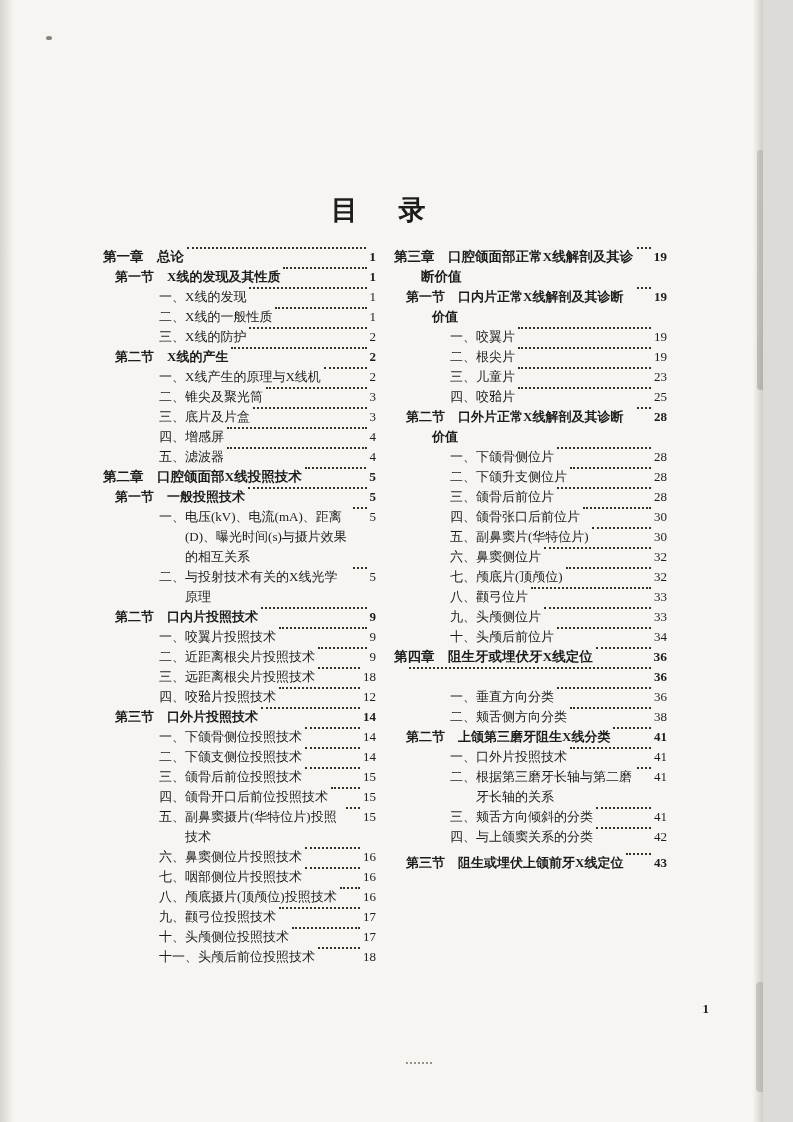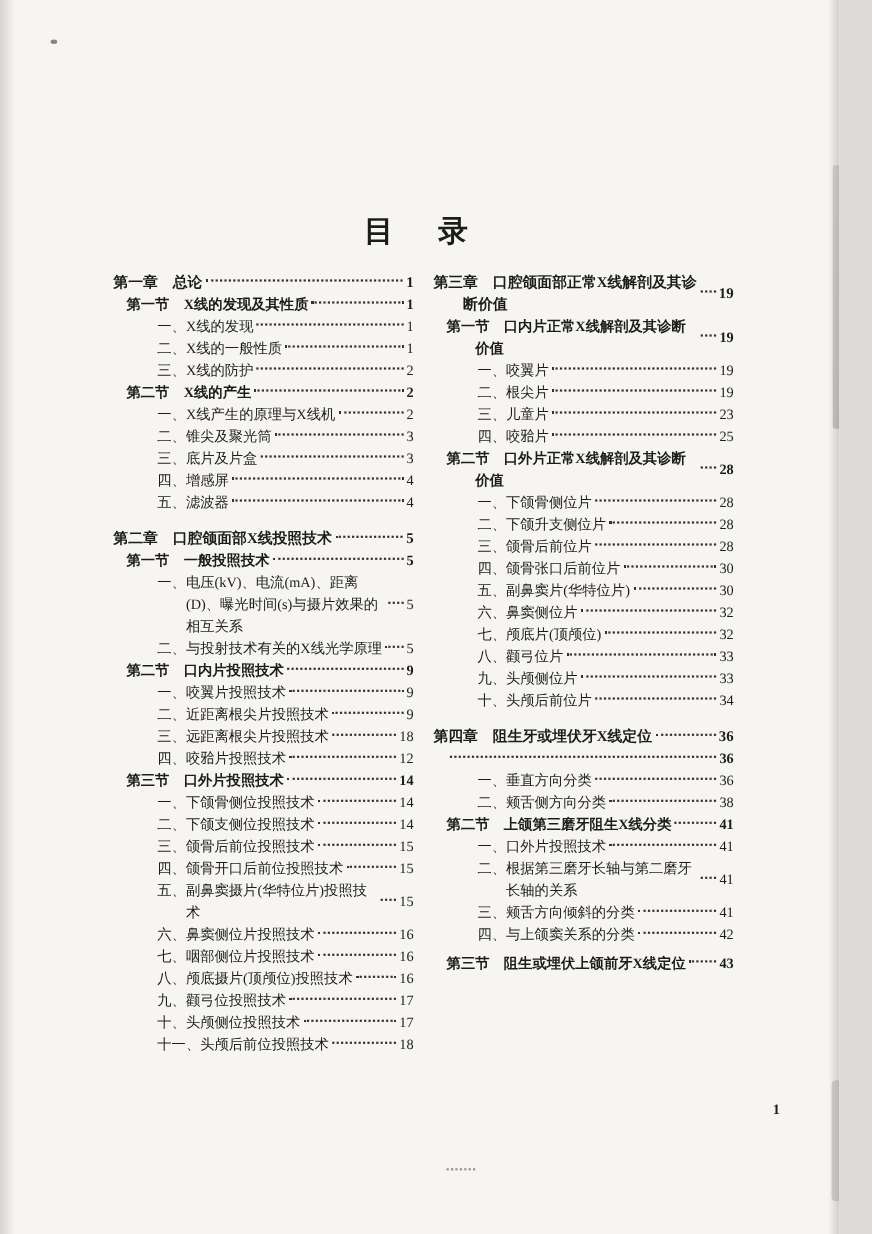--- a/index.html
+++ b/index.html
@@ -43,34 +43,34 @@
     position: absolute;
     top: 247px; left: 103px; right: 96px;
     display: flex;
     gap: 18px;
     align-items: flex-start;
   }
   .col { flex: 1 1 0; min-width: 0; }
 
   .entry {
     display: flex;
-    align-items: center;
+    align-items: flex-start;
     font-size: 13px;
     line-height: 20px;
   }
   .entry-text {
     padding-left: 2em;
     text-indent: -2em;
     flex: 0 1 auto;
     min-width: 0;
   }
   .level-chapter { font-weight: bold; font-size: 13.5px; }
   .level-section { font-weight: bold; margin-left: 12px; }
-  .level-item    { margin-left: 40px; }
-  .gap-large { margin-top: 13px; }
+  .level-item    { margin-left: 56px; }
+  .gap-large { }
   .gap-small { margin-top: 6px; }
 
   .leader {
     flex: 1 1 auto;
     min-width: 14px;
     border-bottom: 2px dotted #35322d;
     margin: 0 3px 4px 3px;
   }
   .page-num { flex: 0 0 auto; white-space: nowrap; }
 

